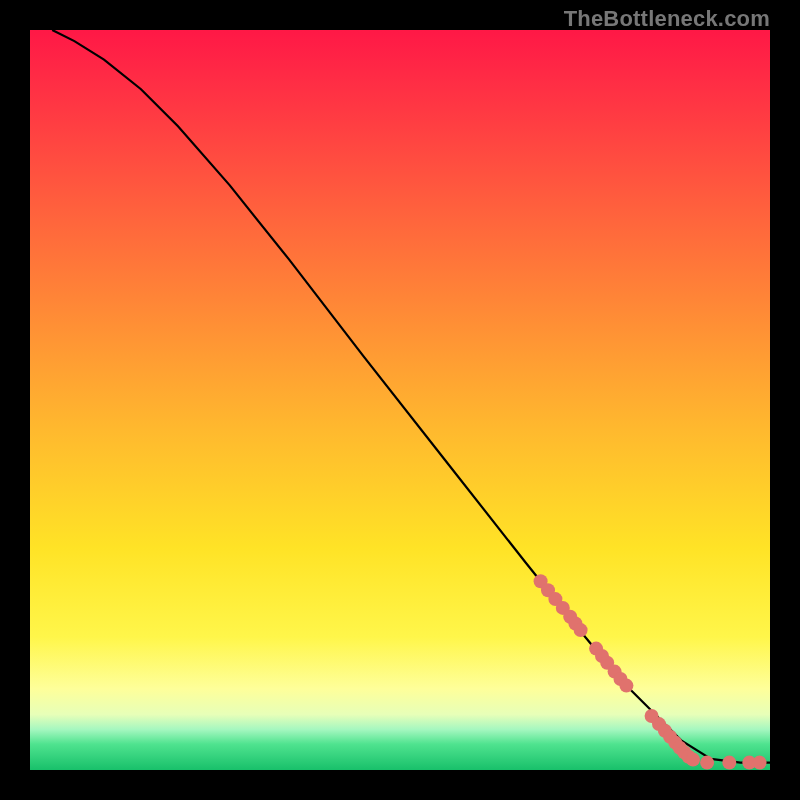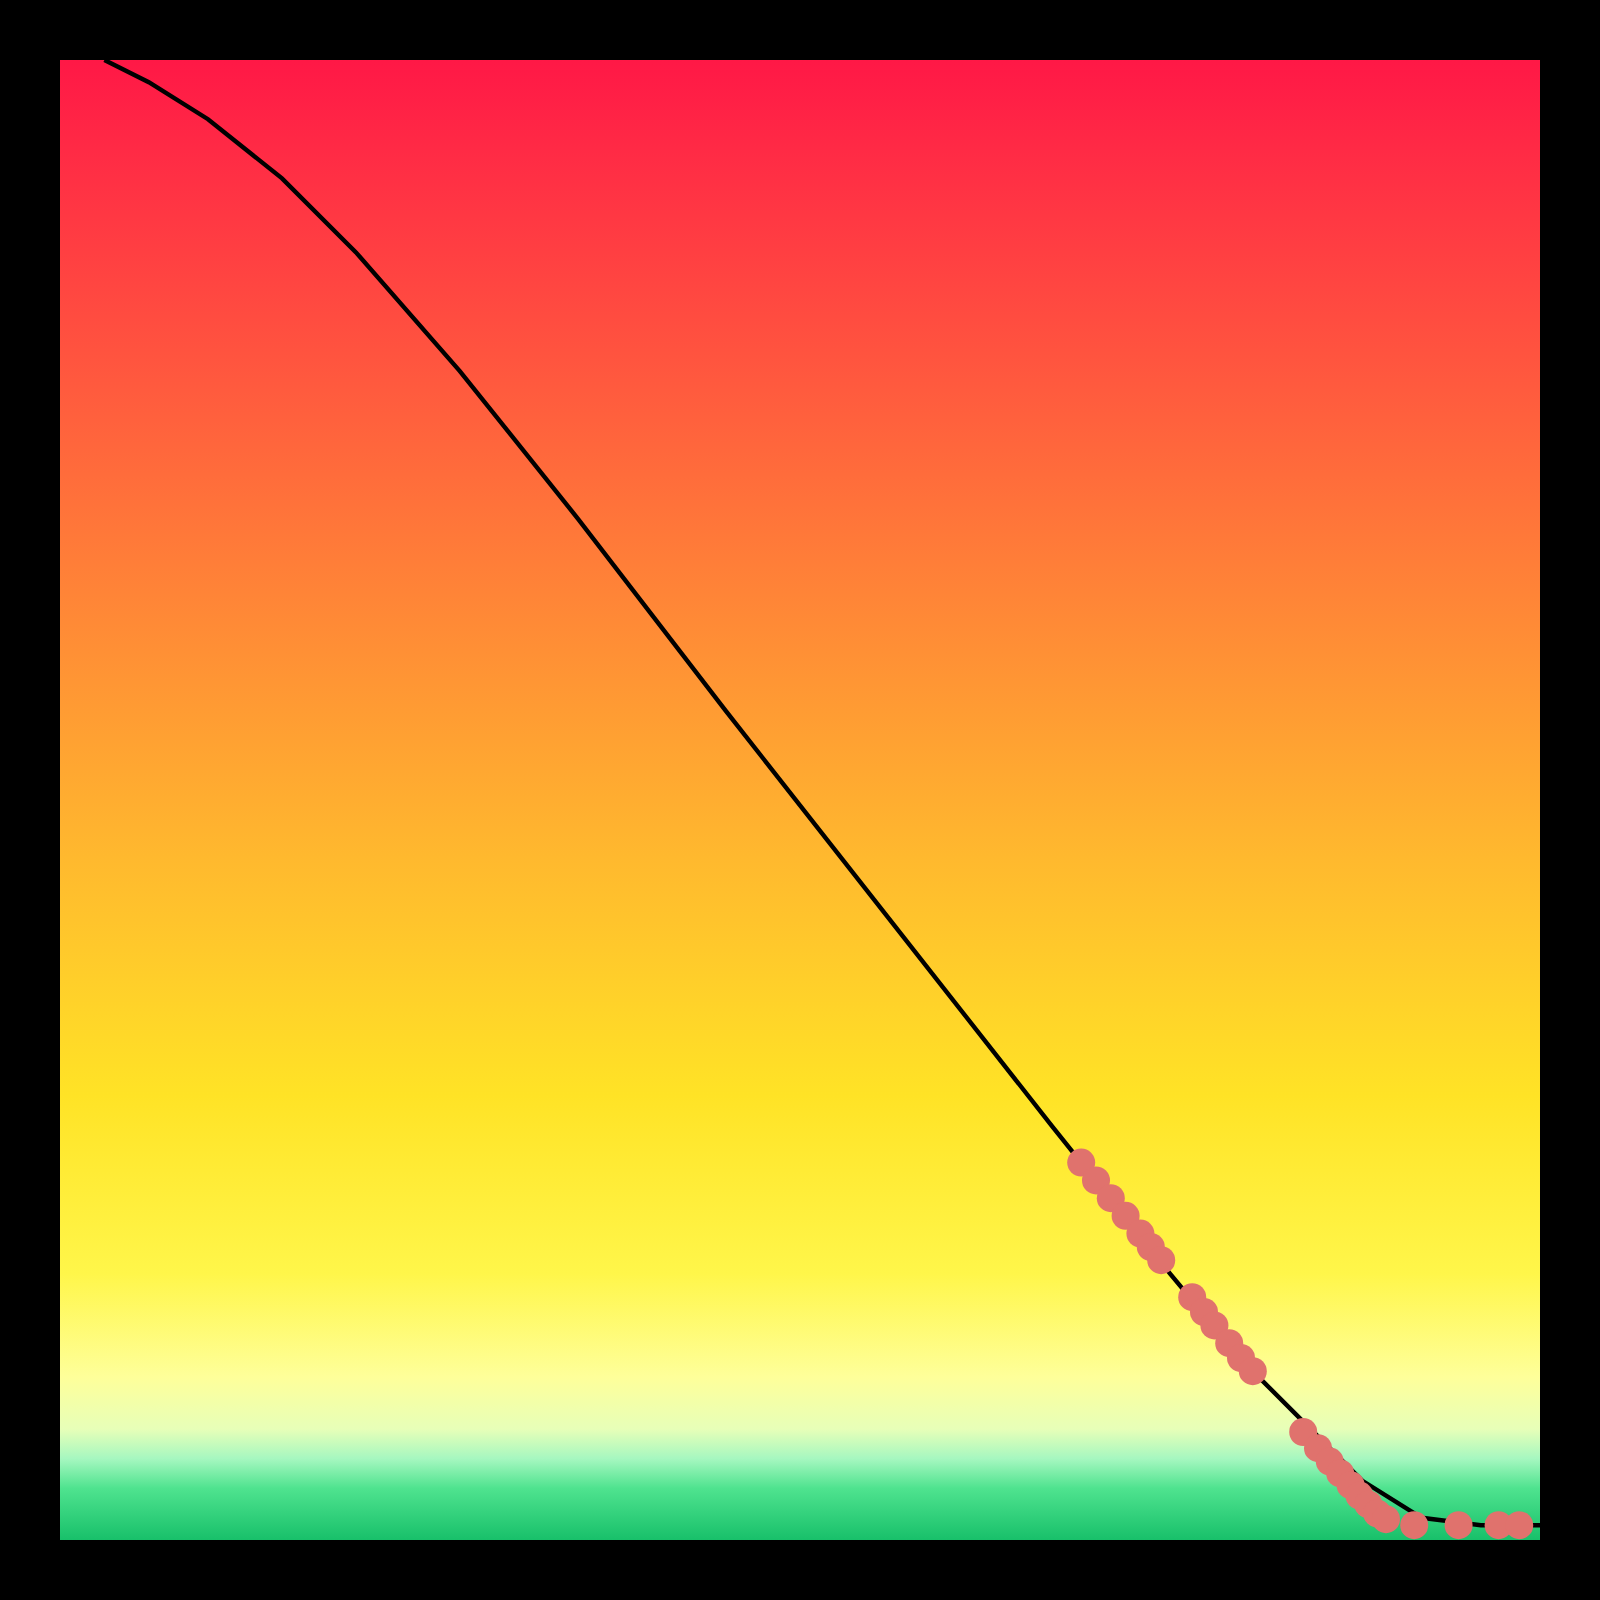--- a/index.html
+++ b/index.html
@@ -60,20 +60,21 @@
   }
   .pt {
     fill: #e0726d;
     stroke: none;
   }
 </style>
 </head>
 <body>
 
 <div class="frame">
+  <div class="watermark">TheBottleneck.com</div>
   <div class="plot">
     <svg class="curve" viewBox="0 0 740 740">
       <path id="curve-path" fill="none" stroke="#000" stroke-width="2.2" d="M22.2 0.0 L44.4 11.1 L74.0 29.6 L111.0 59.2 L148.0 96.2 L199.8 155.4 L259.0 229.4 L333.0 325.6 L414.4 429.2 L495.8 532.8 L555.0 606.8 L592.0 651.2 L621.6 680.8 L651.2 710.4 L680.8 728.9 L710.4 732.6 L740.0 732.6"></path>
       <g id="points-group">
           <circle cx="510.6" cy="551.3" r="7" class="pt"></circle>
           <circle cx="518.0" cy="560.2" r="7" class="pt"></circle>
           <circle cx="525.4" cy="569.1" r="7" class="pt"></circle>
           <circle cx="532.8" cy="577.9" r="7" class="pt"></circle>
           <circle cx="540.2" cy="586.8" r="7" class="pt"></circle>
           <circle cx="545.4" cy="593.5" r="7" class="pt"></circle>

